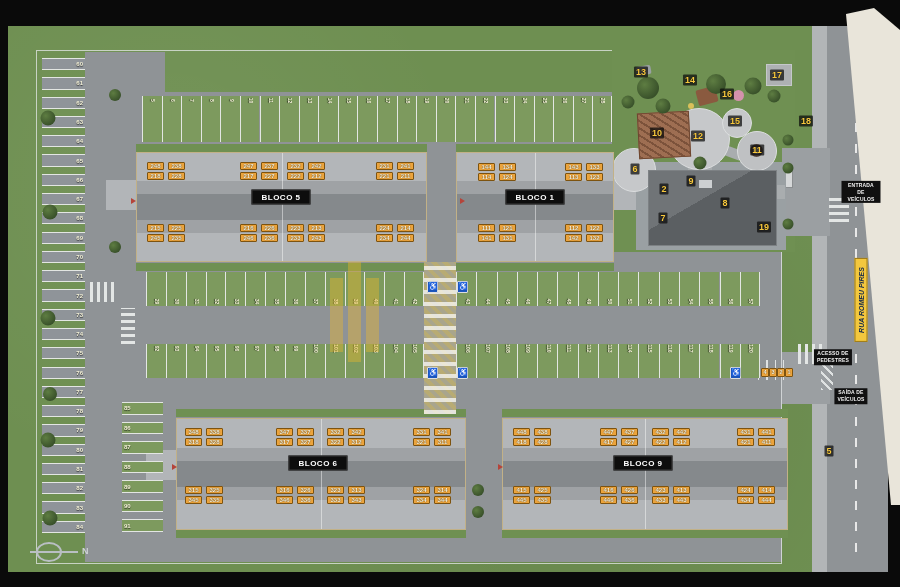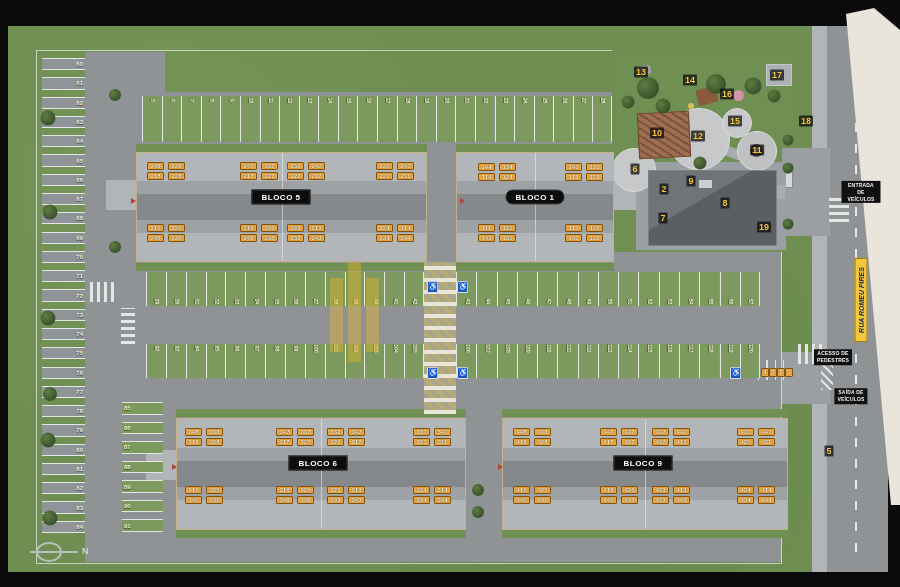--- a/index.html
+++ b/index.html
@@ -520,21 +520,21 @@
     <div class="uchip" style="position: absolute; left: 565px; top: 173px; z-index: 15;">113</div>
     <div class="uchip" style="position: absolute; left: 586px; top: 173px; z-index: 15;">123</div>
     <div class="uchip" style="position: absolute; left: 478px; top: 224px; z-index: 15;">111</div>
     <div class="uchip" style="position: absolute; left: 499px; top: 224px; z-index: 15;">121</div>
     <div class="uchip" style="position: absolute; left: 478px; top: 234px; z-index: 15;">141</div>
     <div class="uchip" style="position: absolute; left: 499px; top: 234px; z-index: 15;">131</div>
     <div class="uchip" style="position: absolute; left: 565px; top: 224px; z-index: 15;">112</div>
     <div class="uchip" style="position: absolute; left: 586px; top: 224px; z-index: 15;">122</div>
     <div class="uchip" style="position: absolute; left: 565px; top: 234px; z-index: 15;">142</div>
     <div class="uchip" style="position: absolute; left: 586px; top: 234px; z-index: 15;">132</div>
-    <div class="blabel" style="position: absolute; left: 535px; top: 197px; z-index: 16; border-radius: 7px;">BLOCO 1</div>
+    <div class="blabel" style="position: absolute; left: 535px; top: 197px; z-index: 16;">BLOCO 1</div>
     <div class="building" style="position: absolute; left: 176px; top: 418px; width: 290px; height: 112px;">
       <div class="seam" style="position: absolute; left: 50%;"></div>
     </div>
     <div class="uchip" style="position: absolute; left: 185px; top: 428px; z-index: 15;">348</div>
     <div class="uchip" style="position: absolute; left: 206px; top: 428px; z-index: 15;">338</div>
     <div class="uchip" style="position: absolute; left: 185px; top: 438px; z-index: 15;">318</div>
     <div class="uchip" style="position: absolute; left: 206px; top: 438px; z-index: 15;">328</div>
     <div class="uchip" style="position: absolute; left: 276px; top: 428px; z-index: 15;">347</div>
     <div class="uchip" style="position: absolute; left: 297px; top: 428px; z-index: 15;">337</div>
     <div class="uchip" style="position: absolute; left: 276px; top: 438px; z-index: 15;">317</div>

